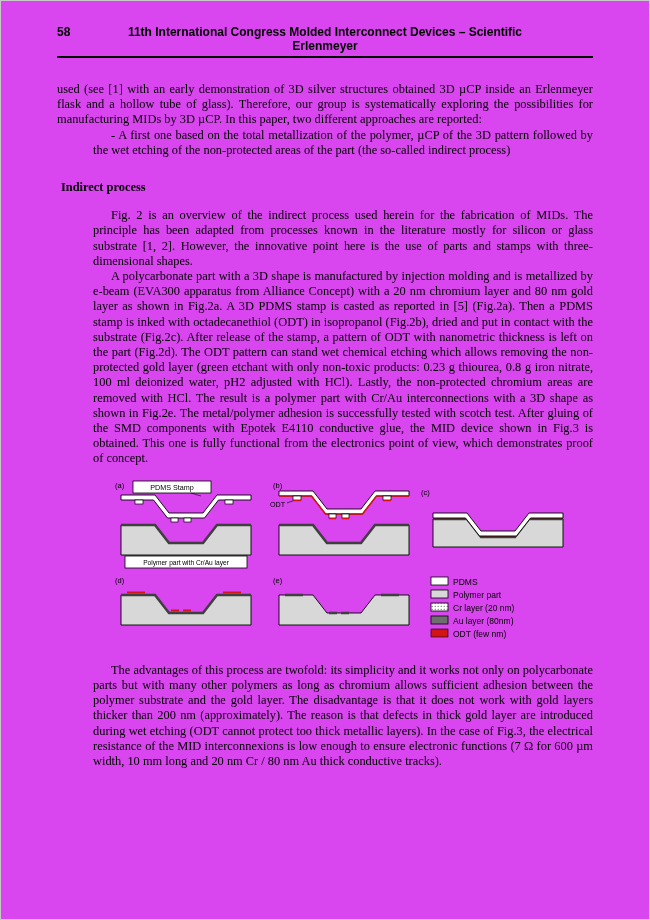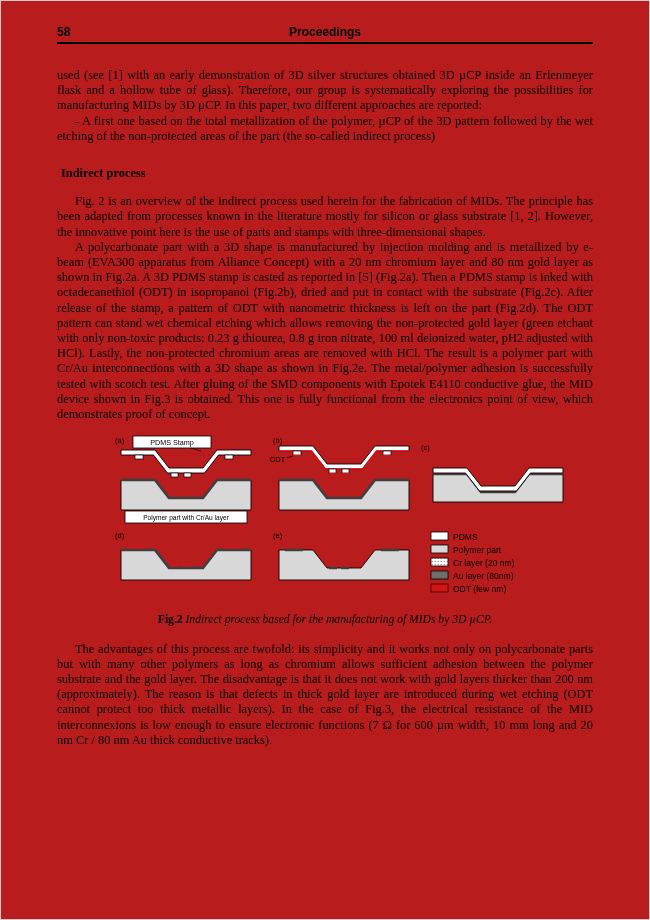--- a/index.html
+++ b/index.html
@@ -1,19 +1,19 @@
 <!DOCTYPE html>
 <html><head>
 <meta charset="utf-8">
 <style>
   html, body { margin: 0; padding: 0; background: #ffffff; }
   .page {
     width: 650px; height: 920px;
     box-sizing: border-box;
-    background: #b91c1c;
+    background: #d946ef;
     border: 1px solid #c9c9c9;
     padding: 24px 56px 0 56px;
     font-family: "Liberation Serif", serif;
     font-size: 12.4px;
     line-height: 15.2px;
     color: #000;
     overflow: hidden;
     position: relative;
   }
   .header {
@@ -22,21 +22,21 @@
     font-weight: bold;
     font-size: 12px;
     line-height: 14px;
     text-align: center;
     border-bottom: 2px solid #000;
     padding-bottom: 3px;
   }
   .pagenum { position: absolute; left: 0; top: 0; }
   main { margin-top: 24px; }
   p { margin: 0; text-align: justify; }
-  p.indent { text-indent: 18px; }
+  p.indent { text-indent: 18px; margin-left: 36px; }
   h3.section {
     font-family: "Liberation Serif", serif;
     font-size: 12.4px;
     font-weight: bold;
     margin: 22px 0 13px 4px;
   }
   figure { margin: 12px 0 0 0; }
   .fig-canvas { margin-left: 56px; }
   figcaption {
     text-align: center;
@@ -54,21 +54,22 @@
   .anno-small { font-size: 6.6px; }
   .legend-label { font-size: 8.5px; }
 </style>
 </head>
 <body>
 
 <div class="page">
 
   <header class="header">
     <span class="pagenum">58</span>
-    <div>Proceedings</div>
+    <div>11th International Congress Molded Interconnect Devices – Scientific</div>
+    <div>Erlenmeyer</div>
   </header>
 
   <main>
     <p class="noindent">used (see [1] with an early demonstration of 3D silver structures obtained 3D µCP inside an Erlenmeyer flask and a hollow tube of glass). Therefore, our group is systematically exploring the possibilities for manufacturing MIDs by 3D µCP. In this paper, two different approaches are reported:</p>
     <p class="indent">- A first one based on the total metallization of the polymer, µCP of the 3D pattern followed by the wet etching of the non-protected areas of the part (the so-called indirect process)</p>
 
     <h3 class="section">Indirect process</h3>
 
     <p class="indent">Fig. 2 is an overview of the indirect process used herein for the fabrication of MIDs. The principle has been adapted from processes known in the literature mostly for silicon or glass substrate [1, 2]. However, the innovative point here is the use of parts and stamps with three-dimensional shapes.</p>
     <p class="indent">A polycarbonate part with a 3D shape is manufactured by injection molding and is metallized by e-beam (EVA300 apparatus from Alliance Concept) with a 20 nm chromium layer and 80 nm gold layer as shown in Fig.2a. A 3D PDMS stamp is casted as reported in [5] (Fig.2a). Then a PDMS stamp is inked with octadecanethiol (ODT) in isopropanol (Fig.2b), dried and put in contact with the substrate (Fig.2c). After release of the stamp, a pattern of ODT with nanometric thickness is left on the part (Fig.2d). The ODT pattern can stand wet chemical etching which allows removing the non-protected gold layer (green etchant with only non-toxic products: 0.23 g thiourea, 0.8 g iron nitrate, 100 ml deionized water, pH2 adjusted with HCl). Lastly, the non-protected chromium areas are removed with HCl. The result is a polymer part with Cr/Au interconnections with a 3D shape as shown in Fig.2e. The metal/polymer adhesion is successfully tested with scotch test. After gluing of the SMD components with Epotek E4110 conductive glue, the MID device shown in Fig.3 is obtained. This one is fully functional from the electronics point of view, which demonstrates proof of concept.</p>
@@ -145,21 +146,18 @@
           <text class="legend-label" x="340" y="131.5">Cr layer (20 nm)</text>
 
           <rect x="318" y="137" width="17" height="8" stroke="#000" stroke-width="0.8" fill="#6e6e6e"></rect>
           <text class="legend-label" x="340" y="144.5">Au layer (80nm)</text>
 
           <rect x="318" y="150" width="17" height="8" stroke="#000" stroke-width="0.6" fill="#d21414"></rect>
           <text class="legend-label" x="340" y="157.5">ODT (few nm)</text>
         </g>
       </svg>
 
-      <figcaption>
-        <span class="cap-label">Fig.2</span><span class="cap-text"> Indirect process based for the manufacturing of MIDs by 3D µCP.</span>
-      </figcaption>
     </figure>
 
     <p class="indent after-fig">The advantages of this process are twofold: its simplicity and it works not only on polycarbonate parts but with many other polymers as long as chromium allows sufficient adhesion between the polymer substrate and the gold layer. The disadvantage is that it does not work with gold layers thicker than 200 nm (approximately). The reason is that defects in thick gold layer are introduced during wet etching (ODT cannot protect too thick metallic layers). In the case of Fig.3, the electrical resistance of the MID interconnexions is low enough to ensure electronic functions (7 Ω for 600 µm width, 10 mm long and 20 nm Cr / 80 nm Au thick conductive tracks).</p>
   </main>
 
 </div>
 
 </body></html>

